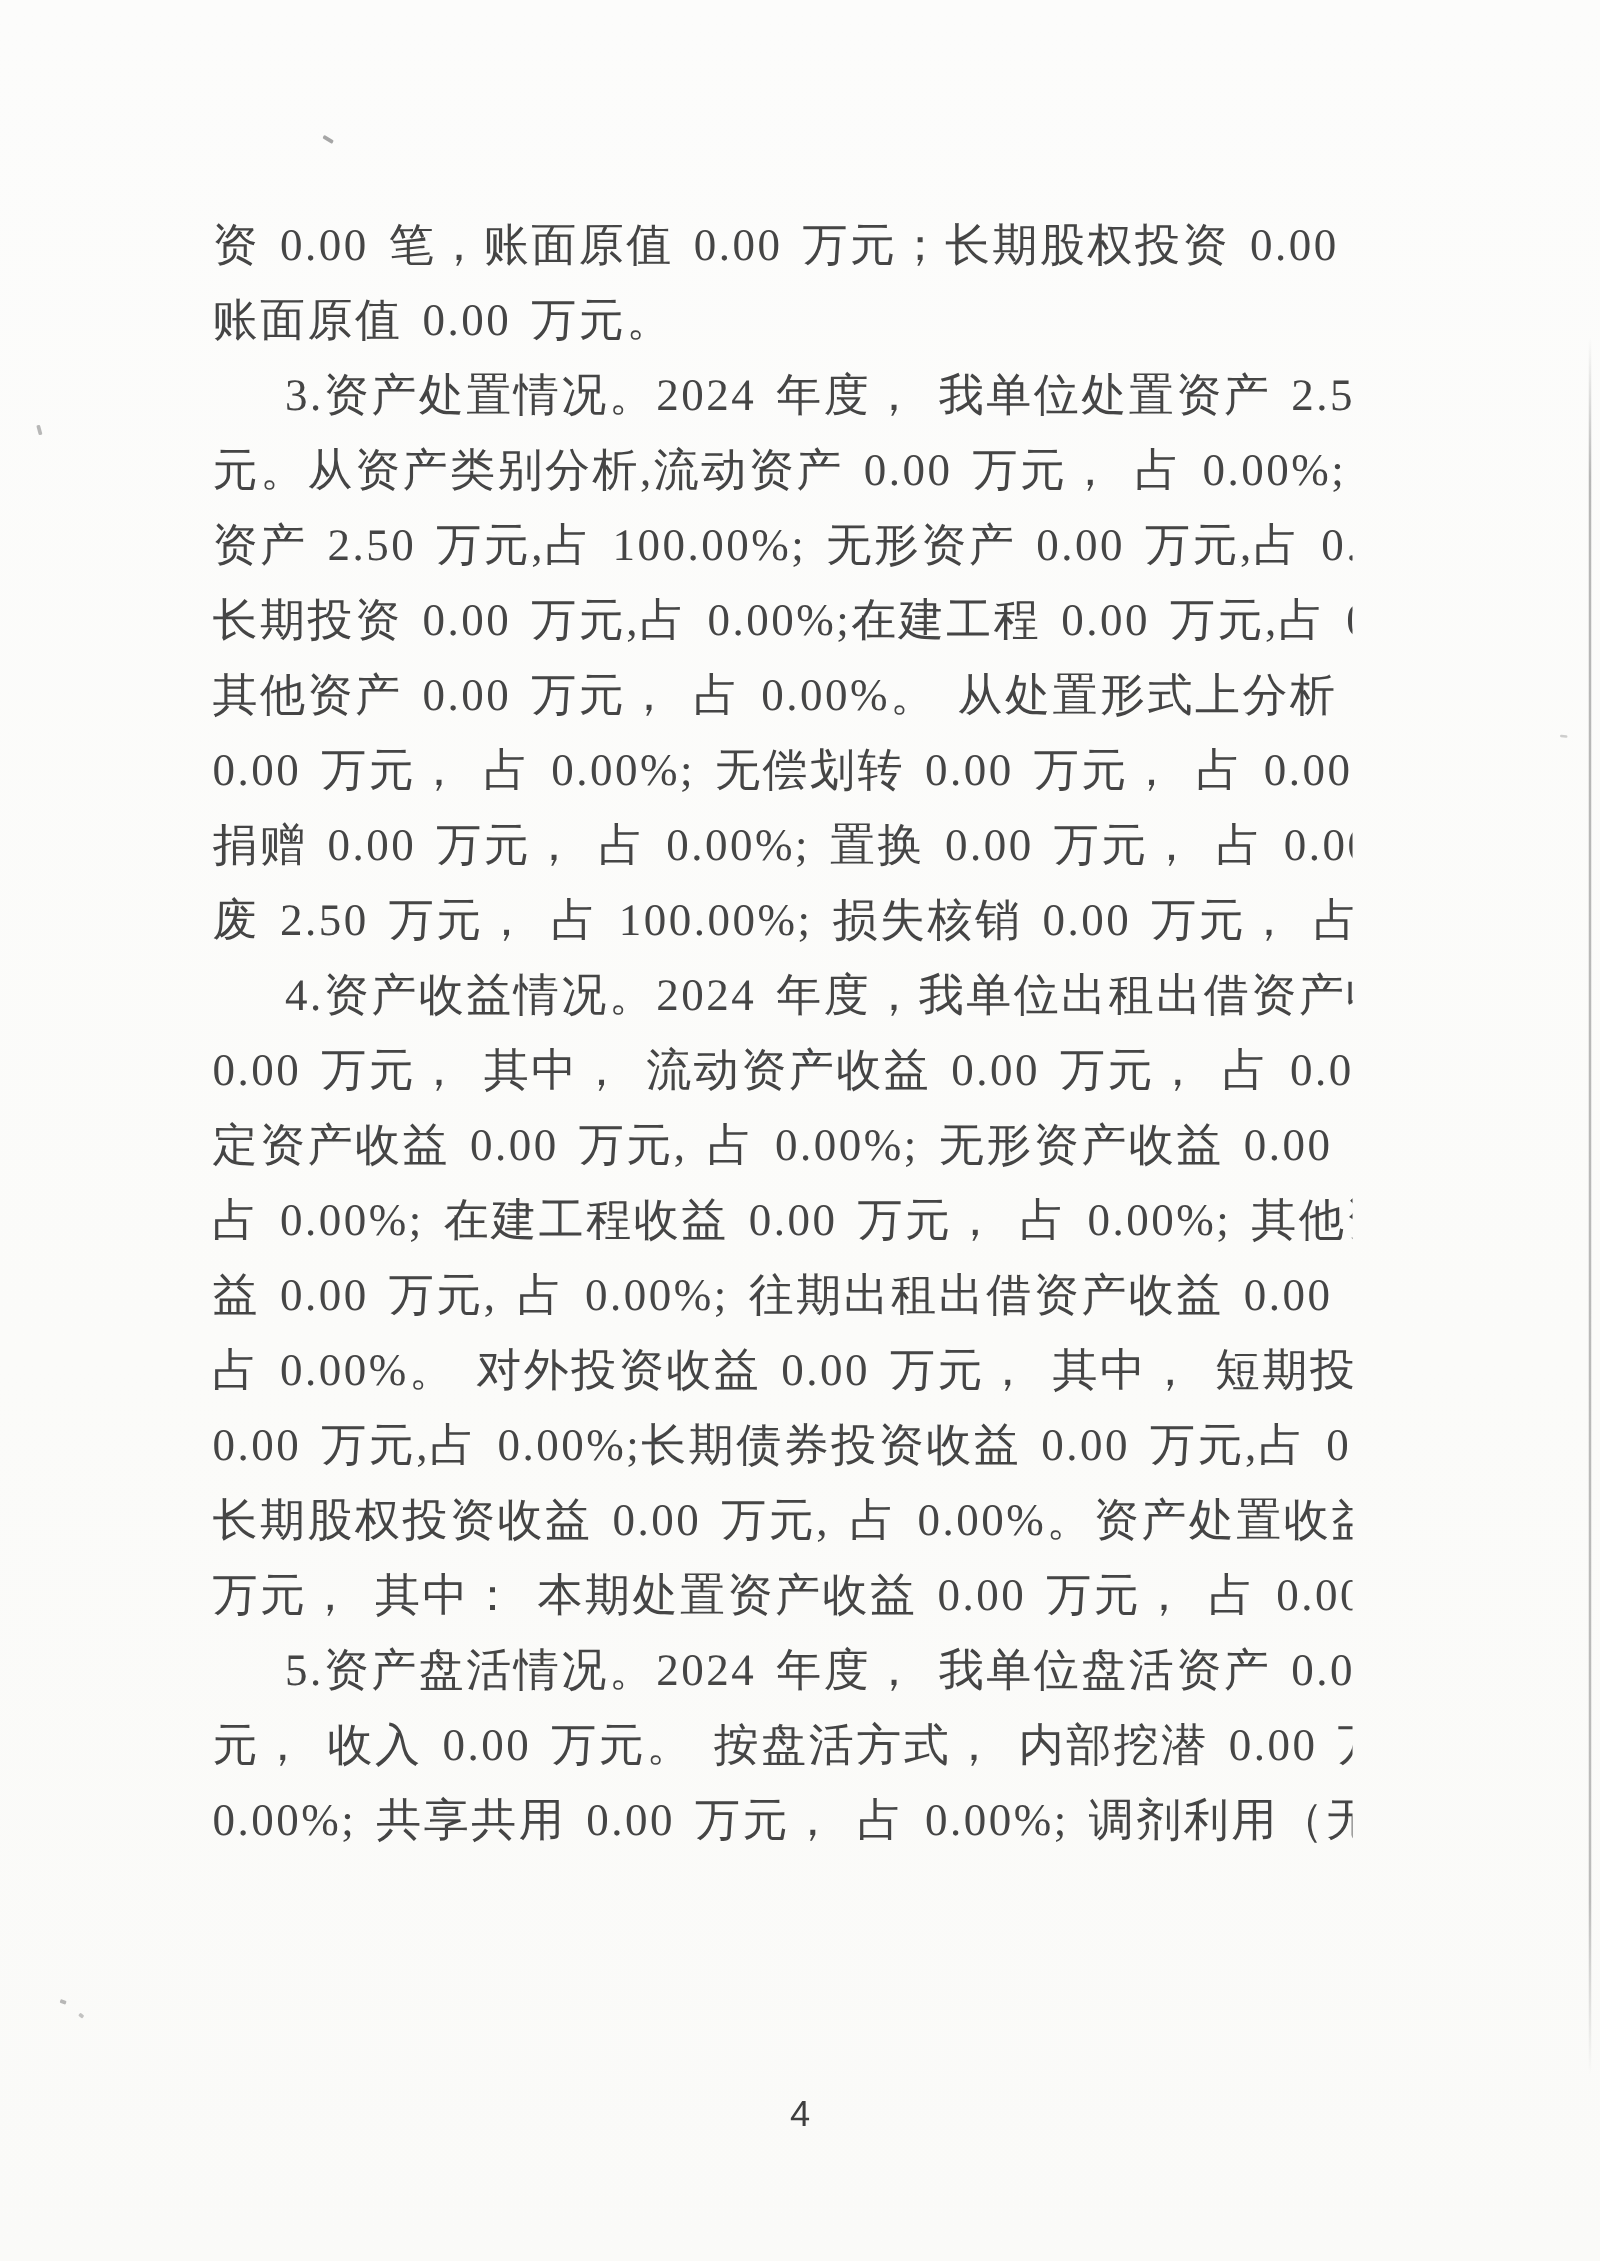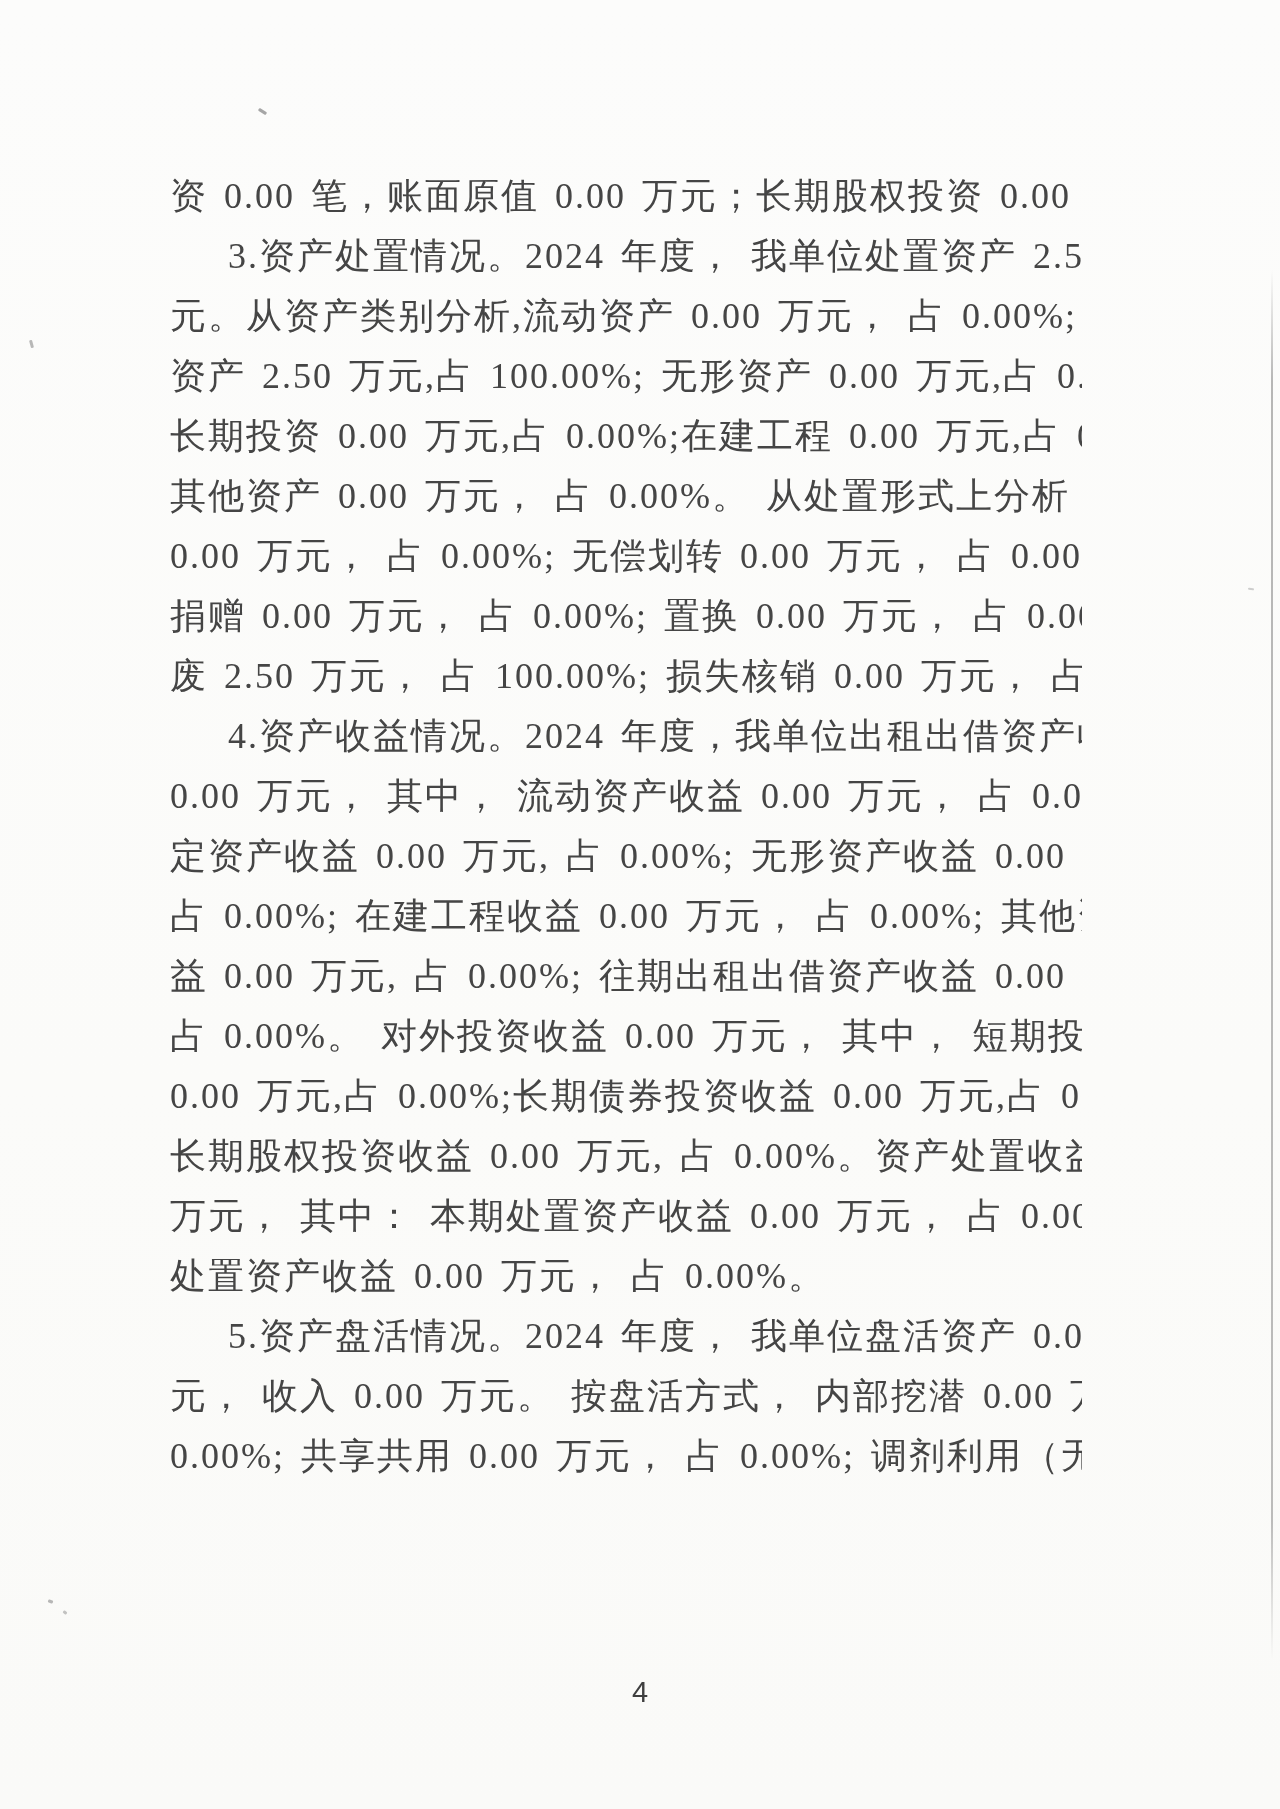--- a/index.html
+++ b/index.html
@@ -77,38 +77,38 @@
   .speck.s4 { left: 63px;  top: 1611px; width: 4px; height: 3px; transform: rotate(40deg); opacity: .5; }
   .speck.s5 { left: 1248px; top: 588px; width: 6px; height: 2px; transform: rotate(8deg); opacity: .4; }
 </style>
 </head>
 <body>
 
 <div class="page">
 
   <div class="text-block">
     <div class="line">资 0.00 笔，账面原值 0.00 万元；长期股权投资 0.00 笔，</div>
+    <div class="line end">账面原值 0.00 万元。</div>
     <div class="line indent">3.资产处置情况。2024 年度， 我单位处置资产 2.50 万</div>
     <div class="line">元。从资产类别分析,流动资产 0.00 万元， 占 0.00%; 固定</div>
     <div class="line">资产 2.50 万元,占 100.00%; 无形资产 0.00 万元,占 0.00%;</div>
     <div class="line">长期投资 0.00 万元,占 0.00%;在建工程 0.00 万元,占 0.00%;</div>
     <div class="line">其他资产 0.00 万元， 占 0.00%。 从处置形式上分析， 转让</div>
     <div class="line">0.00 万元， 占 0.00%; 无偿划转 0.00 万元， 占 0.00%; 对外</div>
     <div class="line">捐赠 0.00 万元， 占 0.00%; 置换 0.00 万元， 占 0.00%; 报</div>
     <div class="line">废 2.50 万元， 占 100.00%; 损失核销 0.00 万元， 占 0.00%,</div>
     <div class="line indent">4.资产收益情况。2024 年度，我单位出租出借资产收益</div>
     <div class="line">0.00 万元， 其中， 流动资产收益 0.00 万元， 占 0.00%; 固</div>
     <div class="line">定资产收益 0.00 万元, 占 0.00%; 无形资产收益 0.00 万元,</div>
     <div class="line">占 0.00%; 在建工程收益 0.00 万元， 占 0.00%; 其他资产收</div>
     <div class="line">益 0.00 万元, 占 0.00%; 往期出租出借资产收益 0.00 万元,</div>
     <div class="line">占 0.00%。 对外投资收益 0.00 万元， 其中， 短期投资收益</div>
     <div class="line">0.00 万元,占 0.00%;长期债券投资收益 0.00 万元,占 0.00%;</div>
     <div class="line">长期股权投资收益 0.00 万元, 占 0.00%。资产处置收益 0.00</div>
     <div class="line">万元， 其中： 本期处置资产收益 0.00 万元， 占 0.00%; 往期</div>
-    <div class="line end">处置资产收益 0.00 万元， 占 0.00%。</div>
     <div class="line indent">5.资产盘活情况。2024 年度， 我单位盘活资产 0.00 万</div>
     <div class="line">元， 收入 0.00 万元。 按盘活方式， 内部挖潜 0.00 万元， 占</div>
     <div class="line">0.00%; 共享共用 0.00 万元， 占 0.00%; 调剂利用（无偿划</div>
   </div>
 
   <div class="page-number">4</div>
 
   <div class="edge-line"></div>
   <div class="speck s1"></div>
   <div class="speck s2"></div>

